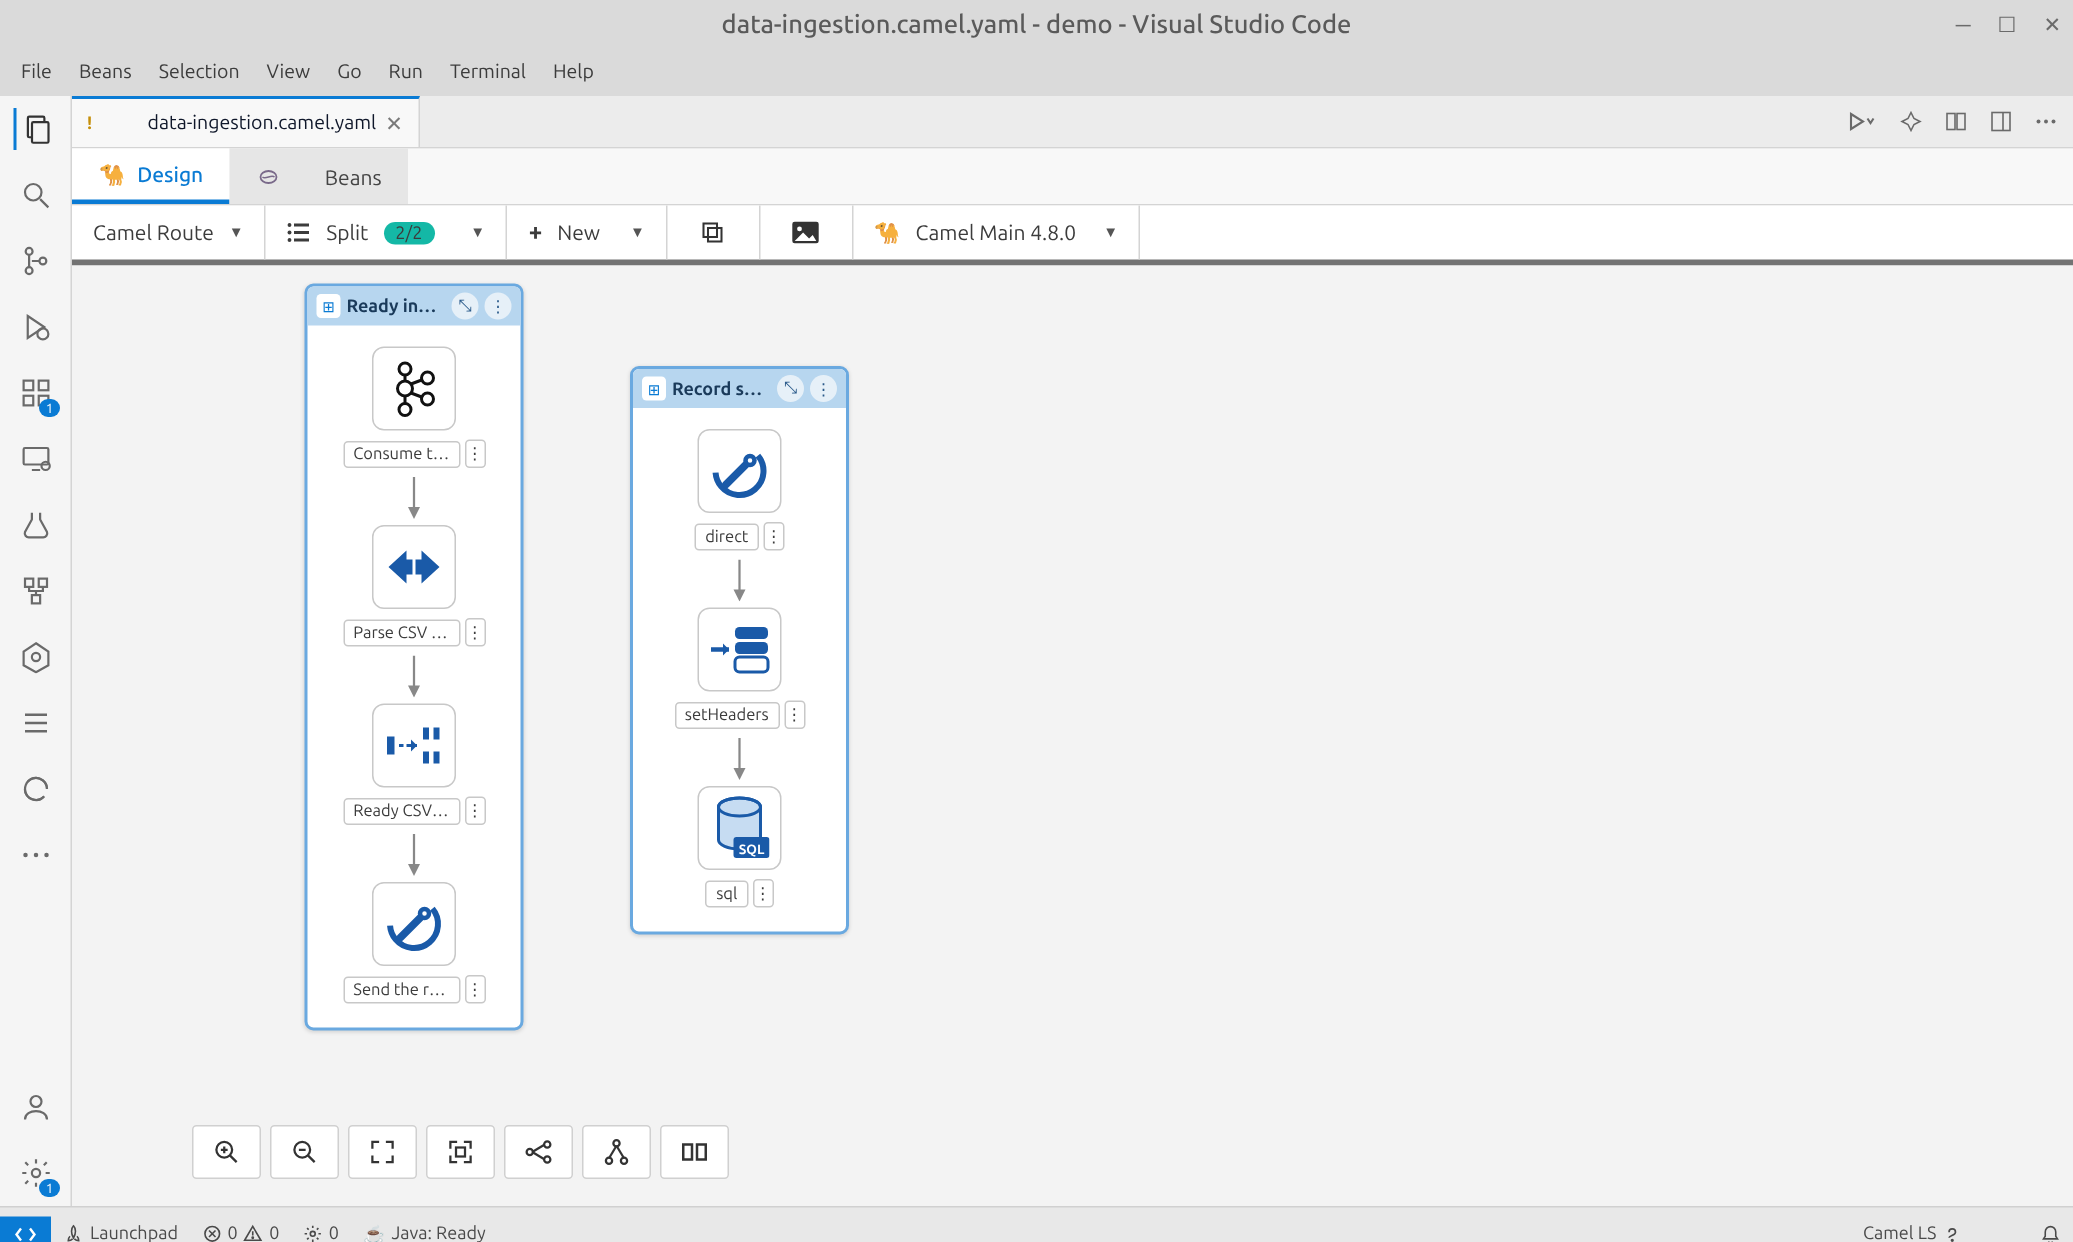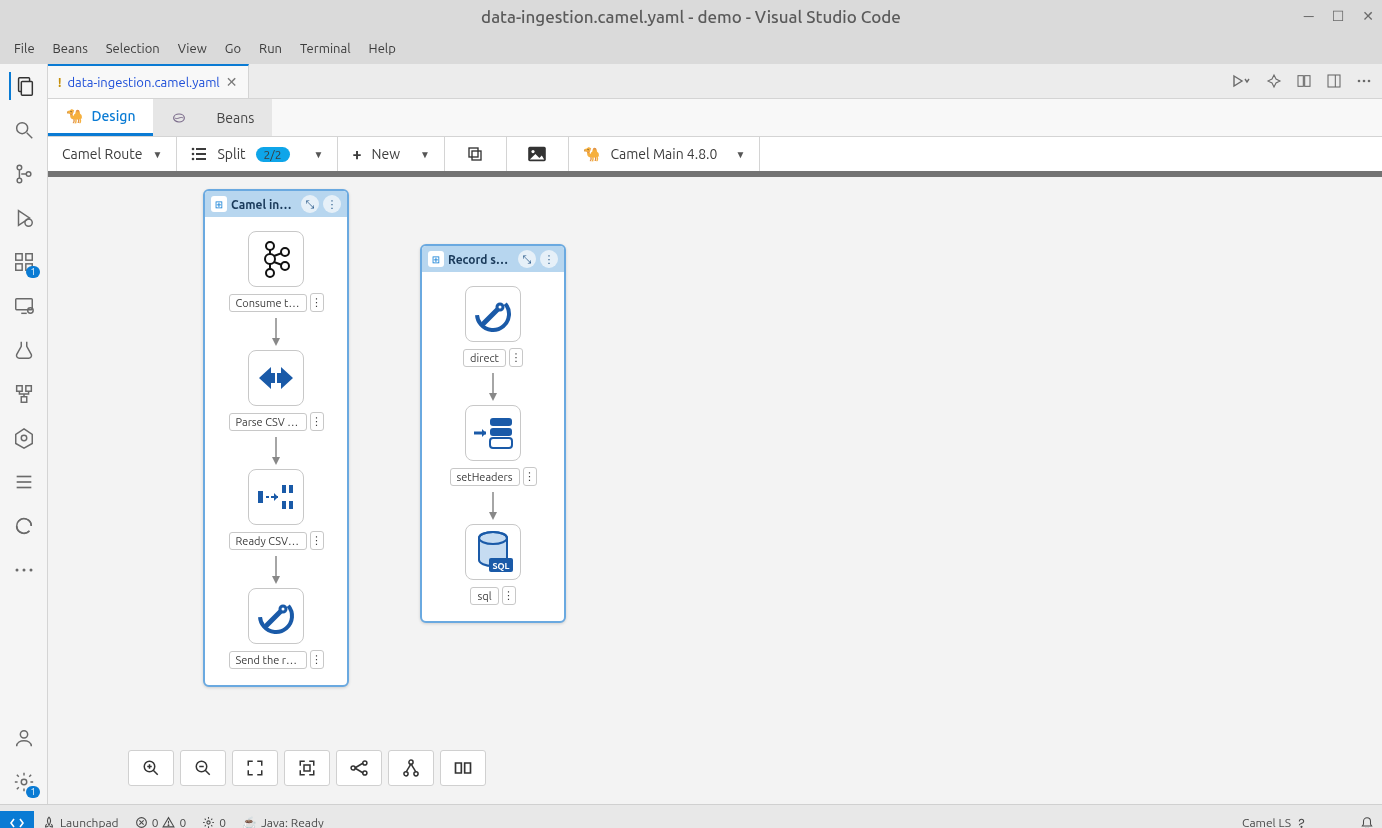--- a/index.html
+++ b/index.html
@@ -22,35 +22,35 @@
     .activity-icon { width: 28px; height: 28px; display: flex; align-items: center; justify-content: center; color: #6a6a6a; cursor: pointer; position: relative; }
     .activity-icon.active { border-left: 2px solid #0a7bd4; color: #333; margin-left: -2px; padding-left: 2px; }
     .activity-badge { position: absolute; bottom: -2px; right: -2px; background: #0a7bd4; color: #fff; border-radius: 10px; font-size: 9px; padding: 0 4px; line-height: 12px; }
 
     .editor-area { flex: 1; display: flex; flex-direction: column; background: #f3f3f3; }
 
     
     .tabbar { height: 35px; background: #ececec; display: flex; align-items: stretch; border-bottom: 1px solid #d4d4d4; }
     .tab { display: flex; align-items: center; padding: 0 10px; gap: 6px; background: #f8f8f8; border-right: 1px solid #d4d4d4; border-top: 2px solid #0a7bd4; cursor: pointer; }
     .tab .tab-icon { color: #c58f0a; font-size: 12px; font-weight: bold; }
-    .tab-label { font-size: 13px; color: #1d4ed8; }
+    .tab-label { font-size: 13px; color: #0f172a; margin-left: 31px; }
     .tab-close { font-size: 14px; color: #7a7a7a; cursor: pointer; }
     .tabbar-actions { margin-left: auto; display: flex; gap: 14px; align-items: center; padding-right: 10px; color: #6a6a6a; }
 
     
     .design-tabs { height: 38px; display: flex; align-items: stretch; background: #f8f8f8; border-bottom: 1px solid #d4d4d4; }
     .design-tab { display: flex; align-items: center; gap: 8px; padding: 0 18px; cursor: pointer; font-size: 14px; }
     .design-tab.active { background: #ffffff; border-bottom: 3px solid #0a7bd4; color: #0a7bd4; font-weight: 500; }
     .design-tab:not(.active) { background: #e6e6e6; color: #444; gap: 29px; }
 
     
-    .toolbar { height: 40px; background: #fff; display: flex; align-items: stretch; border-bottom: 6px solid #737373; }
+    .toolbar { height: 40px; background: #fff; display: flex; align-items: stretch; border-bottom: 4px solid #737373; }
     .toolbar-section { display: flex; align-items: center; padding: 0 14px; gap: 10px; border-right: 1px solid #d4d4d4; font-size: 14px; cursor: pointer; }
     .toolbar-section .chev { font-size: 10px; color: #555; }
-    .routes-badge { background: #0ea5e9; border-radius: 10px; padding: 1px 8px; font-size: 12px; }
+    .routes-badge { background: #14b8a6; border-radius: 10px; padding: 1px 8px; font-size: 12px; }
     .toolbar-icon-only { width: 62px; display: flex; align-items: center; justify-content: center; border-right: 1px solid #d4d4d4; cursor: pointer; }
 
     
     .canvas { flex: 1; position: relative; background: #f3f3f3; overflow: hidden; }
 
     .route-box { position: absolute; background: #fff; border: 2px solid #6aa9e0; border-radius: 6px; box-shadow: 0 1px 3px rgba(0,0,0,0.15); }
     .route-header { background: #b7d6ef; border-radius: 4px 4px 0 0; padding: 4px 6px; display: flex; align-items: center; gap: 4px; }
     .route-header .rh-icon { width: 16px; height: 16px; background: #fff; border-radius: 3px; display: inline-flex; align-items: center; justify-content: center; font-size: 10px; color: #0a7bd4; }
     .route-title { font-size: 12px; font-weight: 600; color: #1a3a5a; flex: 1; white-space: nowrap; overflow: hidden; text-overflow: ellipsis; }
     .rh-btn { width: 18px; height: 18px; background: #e6f0f8; border-radius: 50%; display: inline-flex; align-items: center; justify-content: center; font-size: 11px; color: #2a5a8a; cursor: pointer; }
@@ -300,21 +300,21 @@
         <span>Camel Main 4.8.0</span>
         <span class="chev" style="margin-left:8px">▼</span>
       </div>
     </div>
 
     <div class="canvas">
 
       <div class="route-box" style="left:155px; top:12px; width:146px;">
         <div class="route-header">
           <span class="rh-icon">⊞</span>
-          <span class="route-title">Camel ing…</span>
+          <span class="route-title">Ready ing…</span>
           <span class="rh-btn">⤡</span>
           <span class="rh-btn">⋮</span>
         </div>
         <div class="route-body">
 
           <div class="node-icon">
             <svg width="34" height="40" viewBox="0 0 34 40" fill="none" stroke="#111" stroke-width="2">
                 <circle cx="11" cy="7" r="4"></circle>
                 <circle cx="11" cy="20" r="5"></circle>
                 <circle cx="11" cy="34" r="4"></circle>

